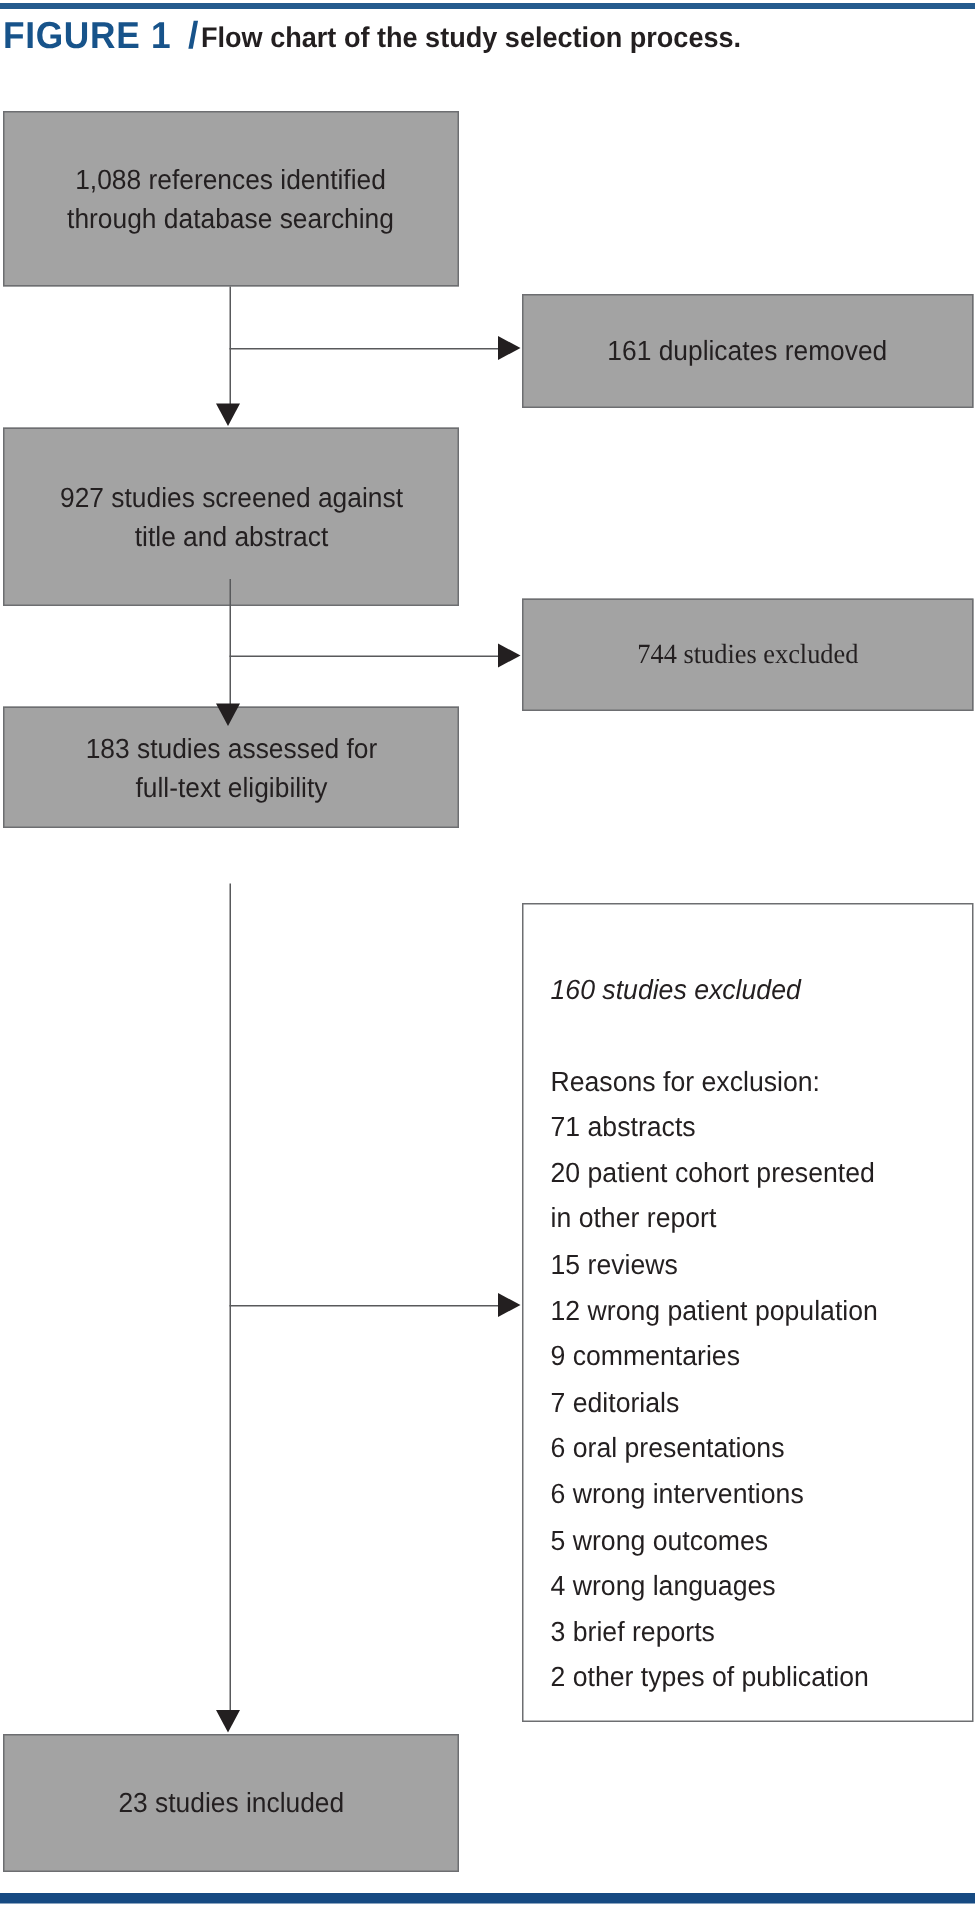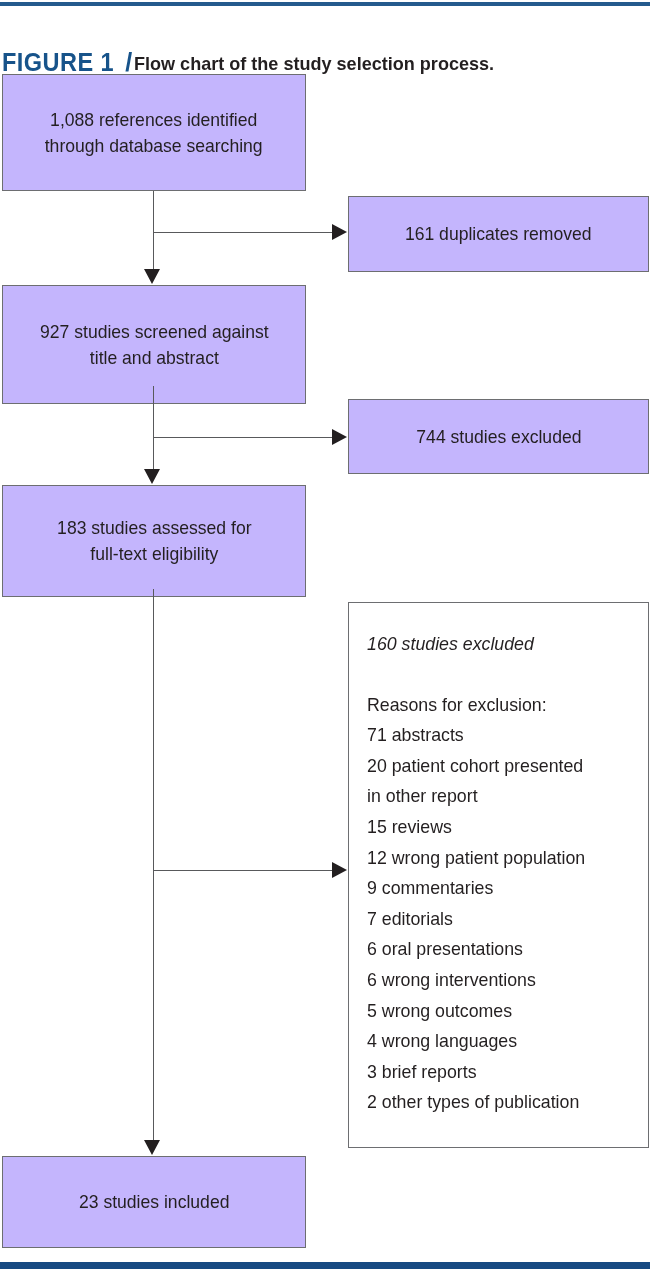--- a/index.html
+++ b/index.html
@@ -30,25 +30,25 @@
     top: 1262px;
     width: 650px;
     height: 7px;
     background: #164a82;
   }
 
   
   .caption {
     position: absolute;
     left: 2px;
-    top: 40px;
+    top: 12px;
     width: 646px;
     height: 32px;
     white-space: nowrap;
-    line-height: 44px;
+    line-height: 24px;
   }
   .caption-label {
     font-size: 25px;
     font-weight: bold;
     color: #17538a;
     letter-spacing: 0.5px;
     font-stretch: condensed;
     transform: scaleX(0.94);
     transform-origin: left center;
     display: inline-block;
@@ -71,21 +71,21 @@
     vertical-align: baseline;
     position: relative;
     top: -1px;
   }
 
   
   .box {
     position: absolute;
     box-sizing: border-box;
     border: 1.5px solid #6d6e71;
-    background: #c4b5fd;
+    background: #a3a3a3;
     color: #231f20;
     font-size: 18.5px;
     line-height: 26px;
     display: flex;
     align-items: center;
     justify-content: center;
     text-align: center;
     padding: 0 10px;
   }
   .box .inner {
@@ -93,38 +93,38 @@
     transform-origin: center center;
   }
 
   
   .box-left   { left: 2px;   width: 304px; }
   
   .box-right  { left: 348px; width: 301px; }
 
   #box-identified { top: 74px;   height: 117px; }
   #box-screened   { top: 285px;  height: 119px; }
-  #box-assessed   { top: 485px;  height: 112px; text-align: center; }
+  #box-assessed   { top: 471px;  height: 81px; text-align: center; }
   #box-included   { top: 1156px; height: 92px;  }
 
   #box-duplicates { top: 196px;  height: 76px; }
-  #box-excluded744{ top: 399px;  height: 75px; }
+  #box-excluded744{ top: 399px;  height: 75px; font-family: Liberation Serif, serif; }
 
   
   #box-reasons {
     position: absolute;
     box-sizing: border-box;
     left: 348px;
     top: 602px;
     width: 301px;
     height: 546px;
     border: 1.5px solid #6d6e71;
     background: #ffffff;
     color: #231f20;
-    padding: 26px 0 0 18px;
+    padding: 42px 0 0 18px;
     font-size: 18.5px;
     line-height: 30.6px;
     text-align: left;
   }
   #box-reasons .reasons-title {
     font-style: italic;
     font-size: 18.5px;
     display: block;
     margin-bottom: 30px;
     transform: scaleX(0.96);

